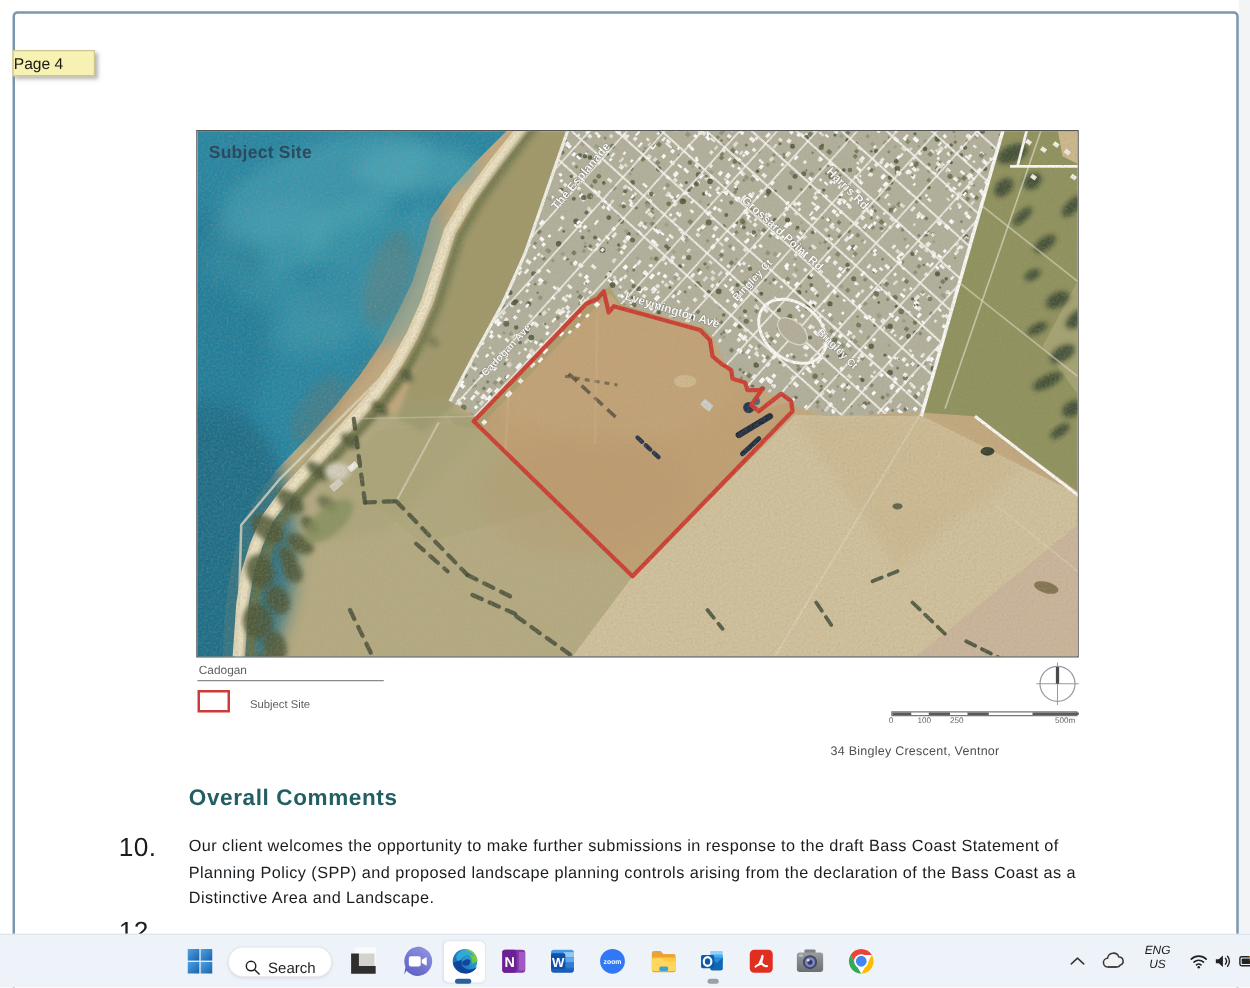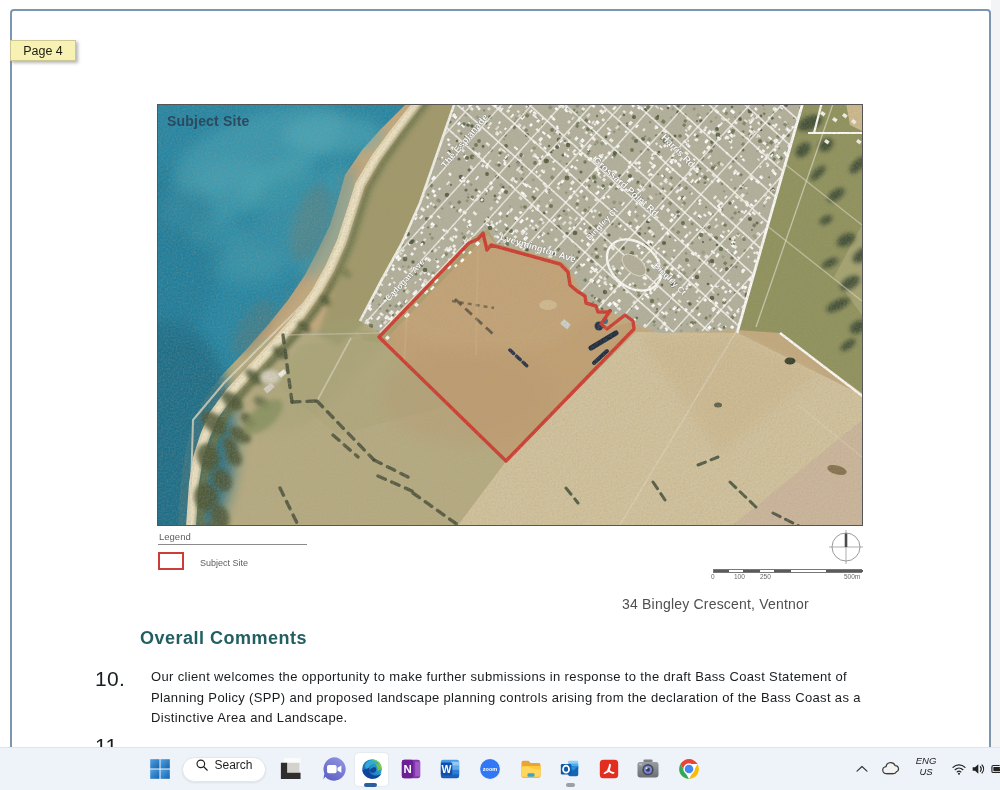--- a/index.html
+++ b/index.html
@@ -4,48 +4,48 @@
 <style>
 * { margin:0; padding:0; box-sizing:border-box; }
 html,body { width:1000px; height:790px; overflow:hidden; background:#ffffff;
   font-family:"Liberation Sans", sans-serif; }
 #stage { position:absolute; left:0; top:0; width:1000px; height:790px; overflow:hidden; }
 #rightbg { position:absolute; left:991px; top:0; width:9px; height:790px; background:#f2f4f6; }
 #page { position:absolute; left:10px; top:9px; width:981px; height:900px;
   background:#ffffff; border:2px solid #7c96b0; border-radius:4px; }
 #note { position:absolute; left:-2px; top:29px; width:66px; height:21px;
   background:#f7f2b4; border:1px solid #cdc795; box-shadow:2px 2px 3px rgba(110,110,110,0.5);
-  font-size:12.5px; color:#1c1c10; text-align:center; line-height:20px; }
+  font-size:12.5px; color:#1c1c10; text-align:left; line-height:20px; }
 #mapbox { position:absolute; left:145px; top:93px; width:706px; height:422px;
   border:1px solid #555; }
 #map { filter: blur(0.4px); }
 .mlab { position:absolute; color:#5e5e5e; }
 #legend { left:1px; top:426px; font-size:9.5px; }
 #legline { position:absolute; left:0px; top:439px; width:149px; height:1px; background:#8a8a8a; }
 #swatch { position:absolute; left:0px; top:447px; width:26px; height:18px;
   border:2.5px solid #cc3d39; background:#fff; }
 #swlab { left:42px; top:453px; font-size:9px; }
 #scalebar { position:absolute; left:555px; top:464px; width:149px; height:3.5px; background:#fff; border:0.5px solid #777; }
 #scalebar div { position:absolute; top:0; height:100%; background:#5a5a5a; }
 .sct { position:absolute; top:468px; font-size:6.5px; color:#666; }
 #compass { position:absolute; left:668px; top:422px; }
-#addr { position:absolute; left:464px; top:491px; width:260px; text-align:left;
-  font-size:14px; color:#4f4f4f; letter-spacing:0.2px; }
-#oc { position:absolute; left:128px; top:617px; font-size:18px; font-weight:bold;
+#addr { position:absolute; left:444px; top:491px; width:260px; text-align:center;
+  font-size:10px; color:#4f4f4f; letter-spacing:0.2px; }
+#oc { position:absolute; left:139px; top:617px; font-size:18px; font-weight:bold;
   color:#235f62; letter-spacing:0.5px; }
 .pnum { position:absolute; left:83px; font-size:21px; color:#191d20; letter-spacing:0.3px; }
 .ptxt { position:absolute; left:139px; width:752px; font-size:13px; line-height:20.7px;
   color:#191d20; letter-spacing:0.35px; }
 #taskbar { position:absolute; left:0; top:747px; width:1000px; height:43px;
   background:#eef2f9; border-top:1px solid #e0e5ec; }
 .tbi { position:absolute; top:50%; transform:translate(-50%,-50%); }
 .tbi svg { display:block; }
 #searchpill { position:absolute; left:182px; top:9px; width:84px; height:25px;
   background:#ffffff; border:1px solid #e3e6ea; border-radius:13px;
-  display:flex; align-items:flex-start; justify-content:center; gap:5px;
+  display:flex; align-items:flex-end; justify-content:center; gap:5px;
   box-shadow:0 1px 2px rgba(0,0,0,0.08); }
 #searchpill span { font-size:12px; color:#1f1f1f; }
 #edgetile { position:absolute; left:355px; top:5px; width:33px; height:33px;
   background:#ffffff; border-radius:4px; box-shadow:0 0 2px rgba(0,0,0,0.12); }
 .runline { position:absolute; top:35px; height:3.5px; border-radius:2px; background:#2c5f9e; }
 #lang { position:absolute; left:913px; top:7px; width:26px; text-align:center;
   font-size:9.5px; line-height:11px; color:#1b1b1b;font-style:italic; }
 </style>
 </head>
 <body>
@@ -1906,21 +1906,21 @@
 <text x="466" y="84" transform="rotate(42 466 84)" font-family="Liberation Sans, sans-serif" font-size="9.5" font-weight="bold" fill="#ffffff" text-anchor="middle" stroke="#6b6b60" stroke-width="0.55" paint-order="stroke">Grossard Point Rd</text>
 <text x="518" y="48" transform="rotate(45 518 48)" font-family="Liberation Sans, sans-serif" font-size="9.5" font-weight="bold" fill="#ffffff" text-anchor="middle" stroke="#6b6b60" stroke-width="0.55" paint-order="stroke">Harris Rd</text>
 <text x="446" y="121" transform="rotate(-47 446 121)" font-family="Liberation Sans, sans-serif" font-size="8.5" font-weight="bold" fill="#ffffff" text-anchor="middle" stroke="#6b6b60" stroke-width="0.55" paint-order="stroke">Bingley Ct</text>
 <text x="510" y="176" transform="rotate(45 510 176)" font-family="Liberation Sans, sans-serif" font-size="8.5" font-weight="bold" fill="#ffffff" text-anchor="middle" stroke="#6b6b60" stroke-width="0.55" paint-order="stroke">Bingley Ct</text>
 <text x="379" y="146" transform="rotate(17 379 146)" font-family="Liberation Sans, sans-serif" font-size="9.5" font-weight="bold" fill="#ffffff" text-anchor="middle" stroke="#6b6b60" stroke-width="0.55" paint-order="stroke">Lveymington Ave</text>
 <text x="249" y="177" transform="rotate(-47 249 177)" font-family="Liberation Sans, sans-serif" font-size="8.5" font-weight="bold" fill="#ffffff" text-anchor="middle" stroke="#6b6b60" stroke-width="0.55" paint-order="stroke">Cadogan Ave</text>
 <rect x="0" y="0" width="704" height="420" filter="url(#grain)" opacity="0.48"></rect>
 <text x="9" y="21" font-family="Liberation Sans, sans-serif" font-size="14" font-weight="bold" letter-spacing="0.2" fill="#2b4a60">Subject Site</text>
 </g>
 </svg>
-      <div class="mlab" id="legend">Legend</div>
+      <div class="mlab" id="legend">Cadogan</div>
       <div id="legline"></div>
       <div id="swatch"></div>
       <div class="mlab" id="swlab">Subject Site</div>
       <div id="scalebar">
         <div style="left:0;width:15px"></div>
         <div style="left:29px;width:17px"></div>
         <div style="left:60px;width:17px"></div>
         <div style="left:112px;width:37px"></div>
       </div>
       <span class="sct" style="left:553px">0</span>
@@ -1934,21 +1934,21 @@
         <line x1="20" y1="6.5" x2="20" y2="20" stroke="#4a4a4a" stroke-width="2.6"></line>
       </svg>
       <div id="addr">34 Bingley Crescent, Ventnor</div>
     </div>
     <div id="note">Page 4</div>
     <div id="oc">Overall Comments</div>
     <div class="pnum" style="top:656px">10.</div>
     <div class="ptxt" style="top:656px">Our client welcomes the opportunity to make further submissions in response to the draft Bass
 Coast Statement of Planning Policy (SPP) and proposed landscape planning controls arising
 from the declaration of the Bass Coast as a Distinctive Area and Landscape.</div>
-    <div class="pnum" style="top:723px">11.</div>
+    <div class="pnum" style="top:723px">12.</div>
   </div>
   <div id="taskbar">
 <div class="tbi" style="left:160px">
         <svg width="21" height="21" viewBox="0 0 24 24">
           <defs>
             <linearGradient id="wg" x1="0" y1="0" x2="1" y2="1">
               <stop offset="0" stop-color="#4fa3e3"></stop>
               <stop offset="1" stop-color="#1763ae"></stop>
             </linearGradient>
           </defs>

